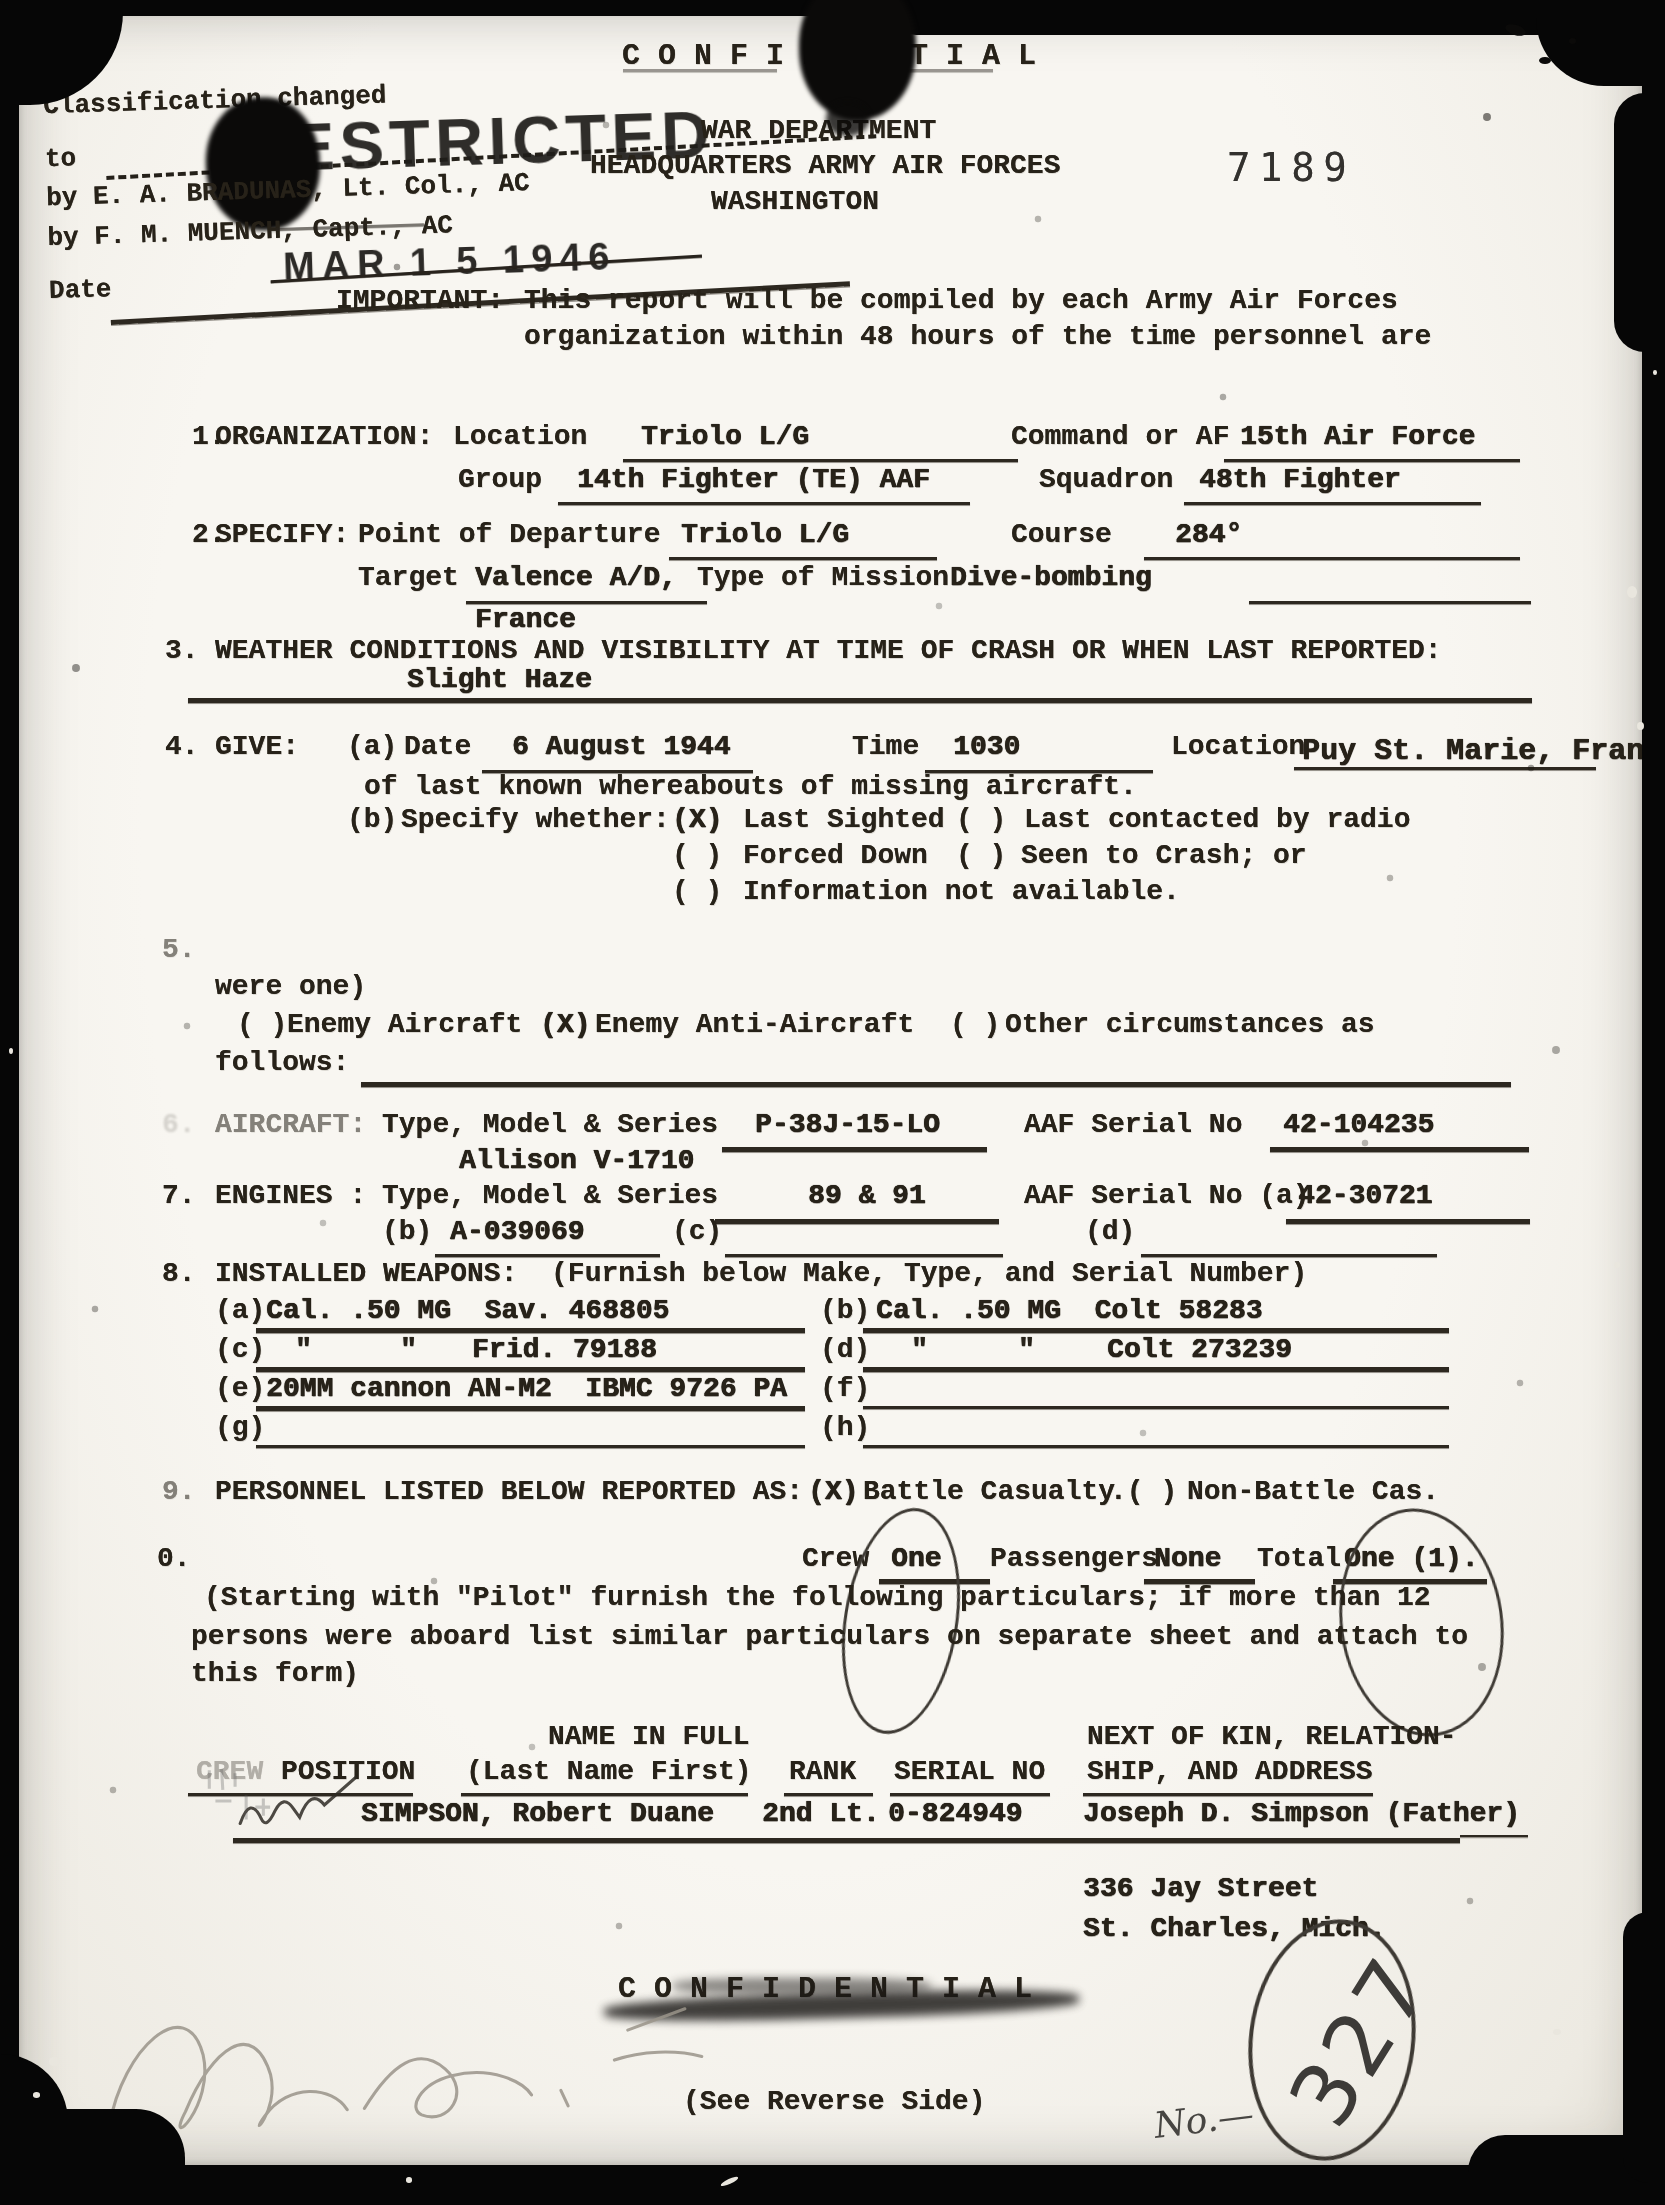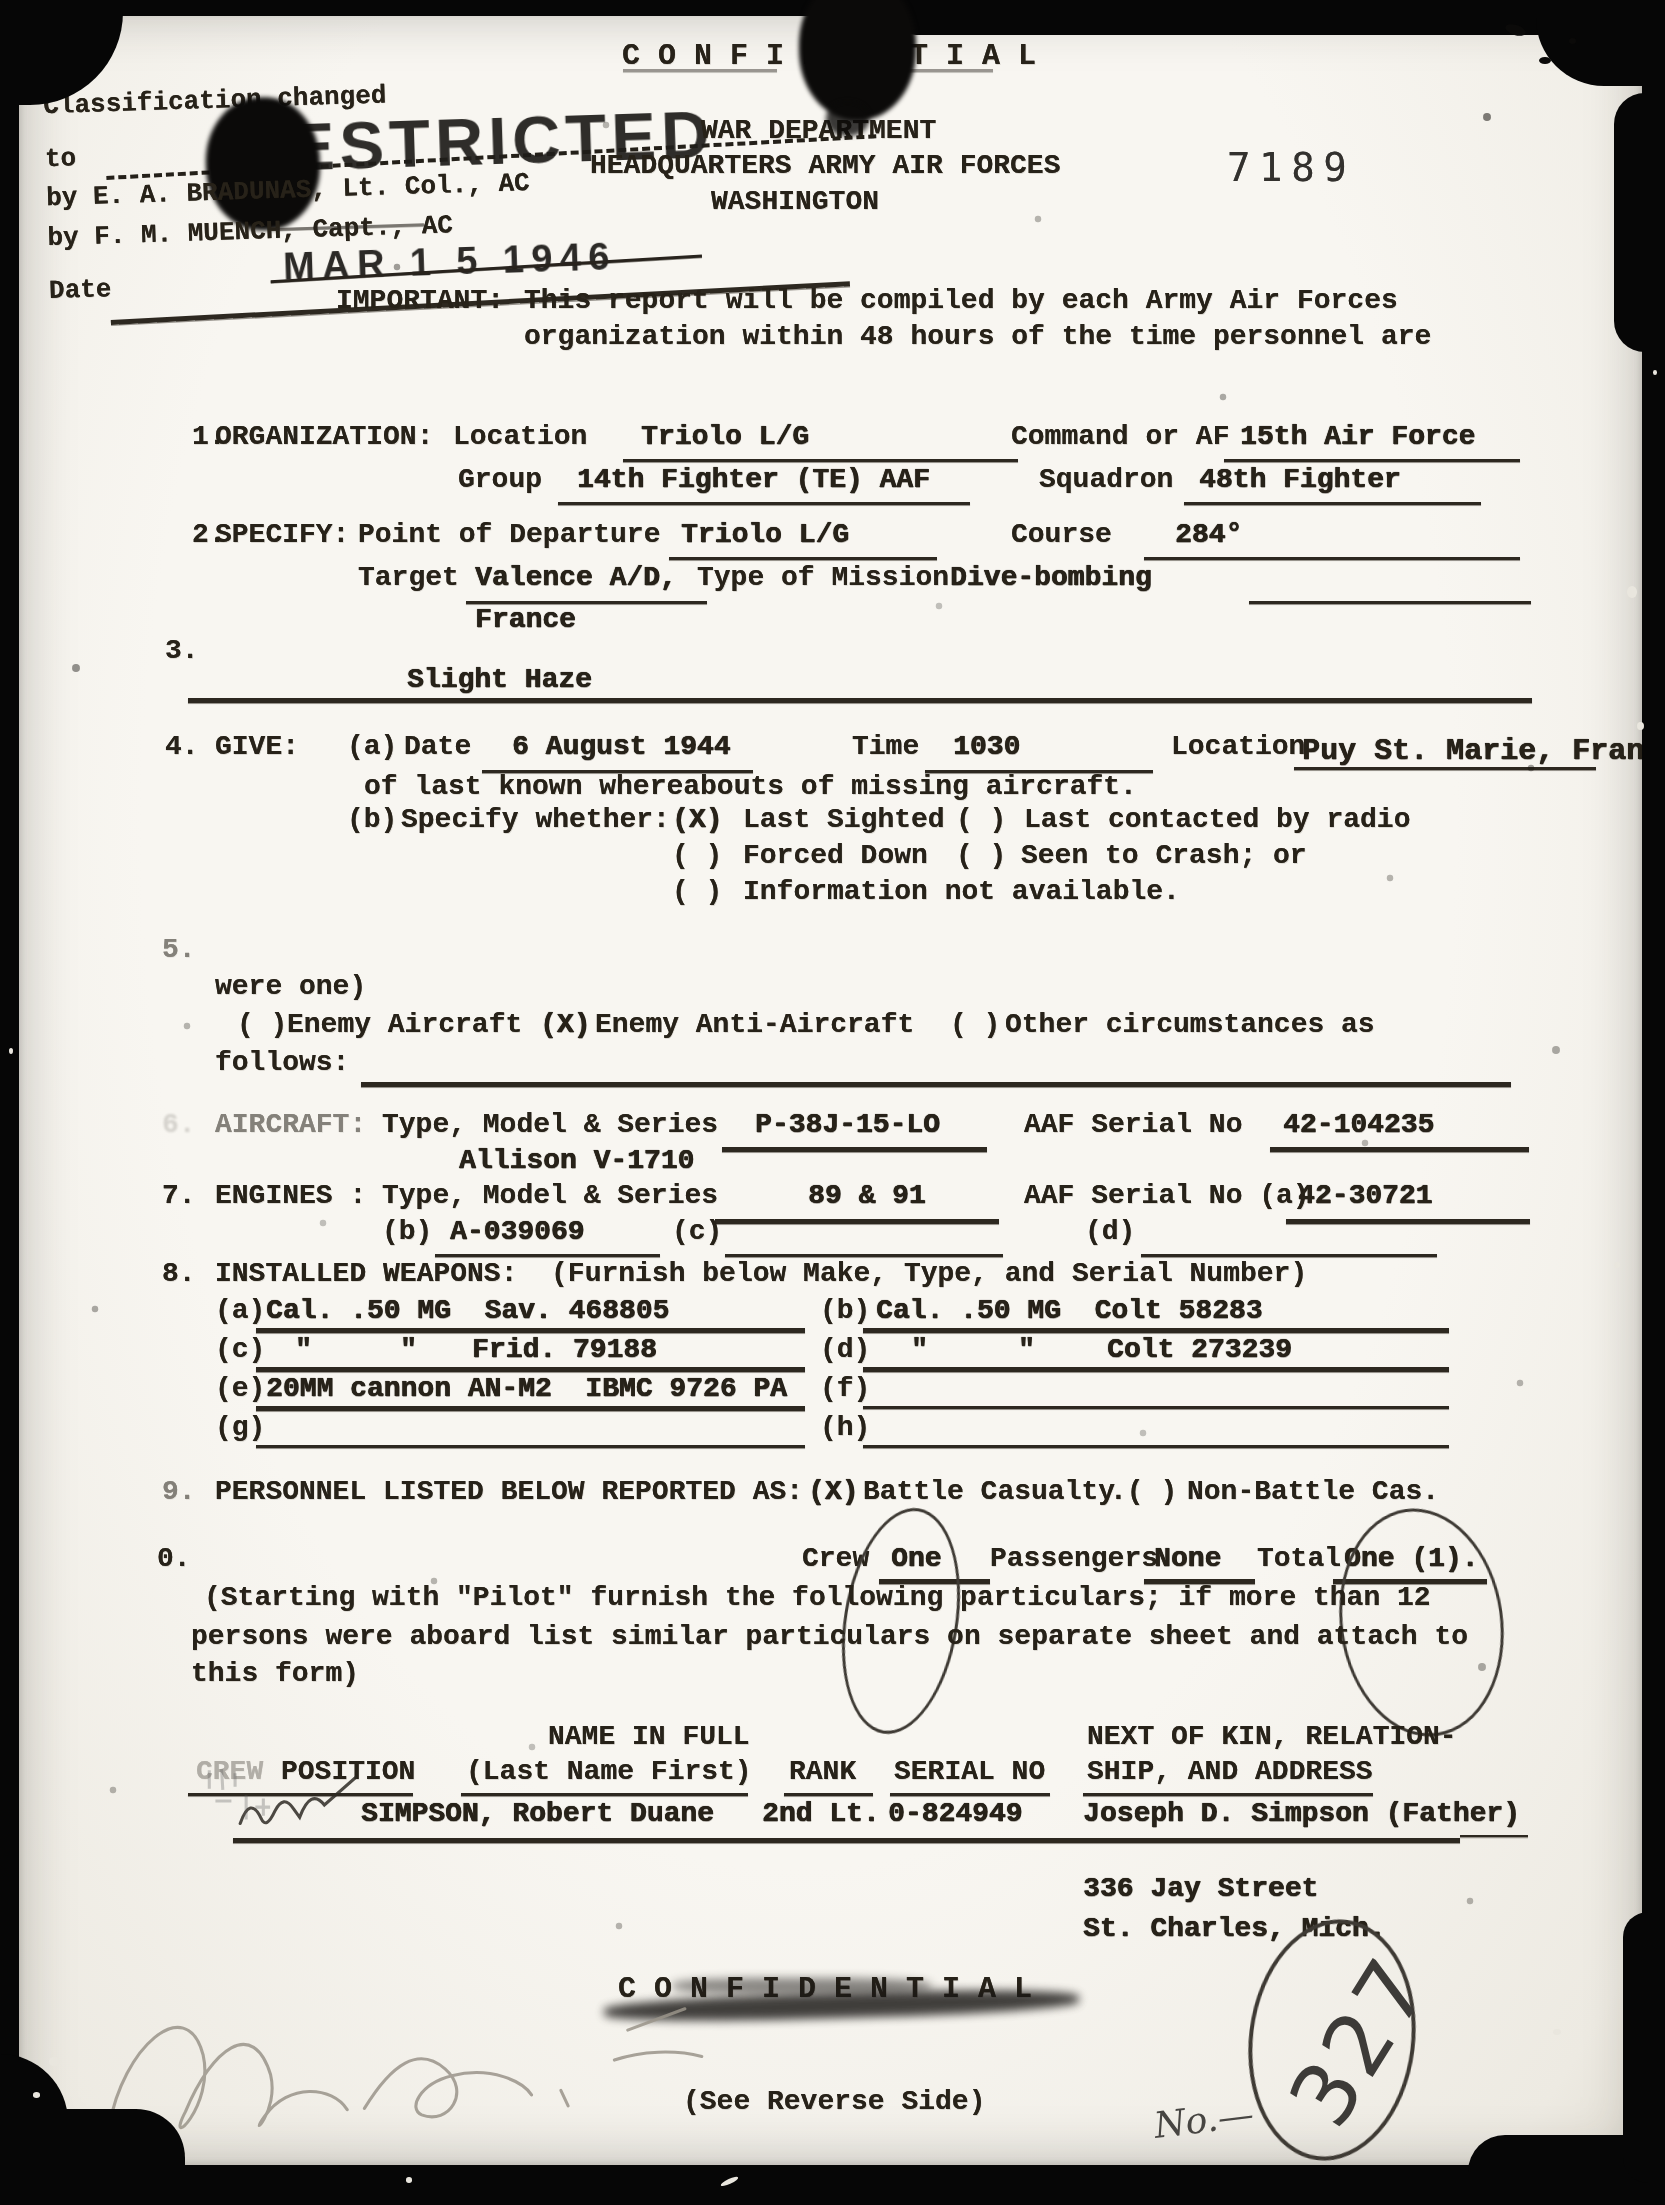--- a/index.html
+++ b/index.html
@@ -94,20 +94,21 @@
   <div class="bl" style="left:1144px;top:557px;width:376px"></div>
   <div class="t" style="left:358px;top:562px">Target</div>
   <div class="t hv" style="left:475px;top:562px">Valence A/D,</div>
   <div class="bl" style="left:466px;top:601px;width:241px"></div>
   <div class="t" style="left:697px;top:562px">Type of Mission</div>
   <div class="t hv" style="left:950px;top:562px">Dive-bombing</div>
   <div class="bl" style="left:1249px;top:601px;width:282px"></div>
   <div class="t hv" style="left:475px;top:604px">France</div>
 
   <div class="t" style="left:165px;top:635px">3.</div>
+  <div class="t" style="left:215px;top:635px">WEATHER CONDITIONS AND VISIBILITY AT TIME OF CRASH OR WHEN LAST REPORTED:</div>
   <div class="t hv" style="left:407px;top:664px">Slight Haze</div>
   <div class="bl heavy" style="left:188px;top:698px;width:1344px"></div>
 
   <div class="t" style="left:165px;top:731px">4.</div>
   <div class="t" style="left:215px;top:731px">GIVE:</div>
   <div class="t" style="left:347px;top:731px">(a)</div>
   <div class="t" style="left:404px;top:731px">Date</div>
   <div class="t hv" style="left:512px;top:731px">6 August 1944</div>
   <div class="bl" style="left:482px;top:770px;width:271px"></div>
   <div class="t" style="left:852px;top:731px">Time</div>

